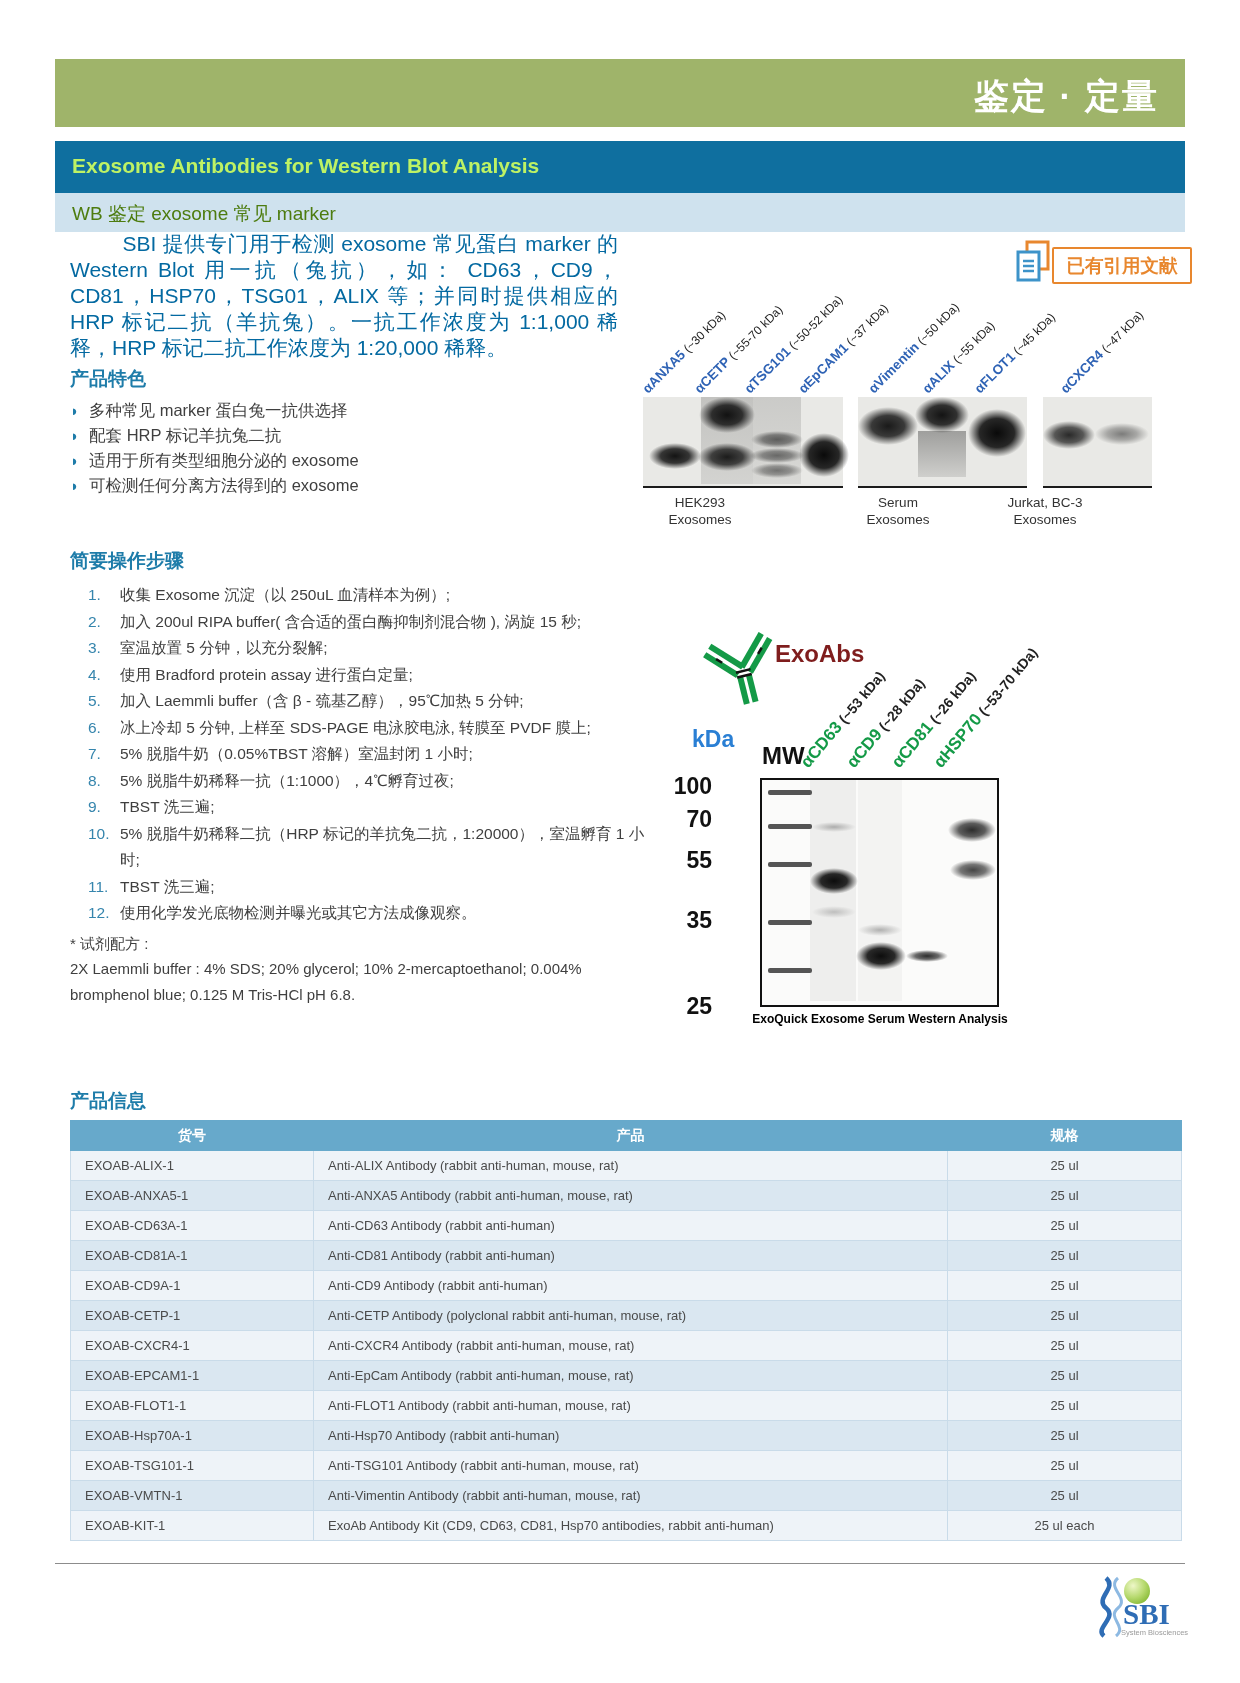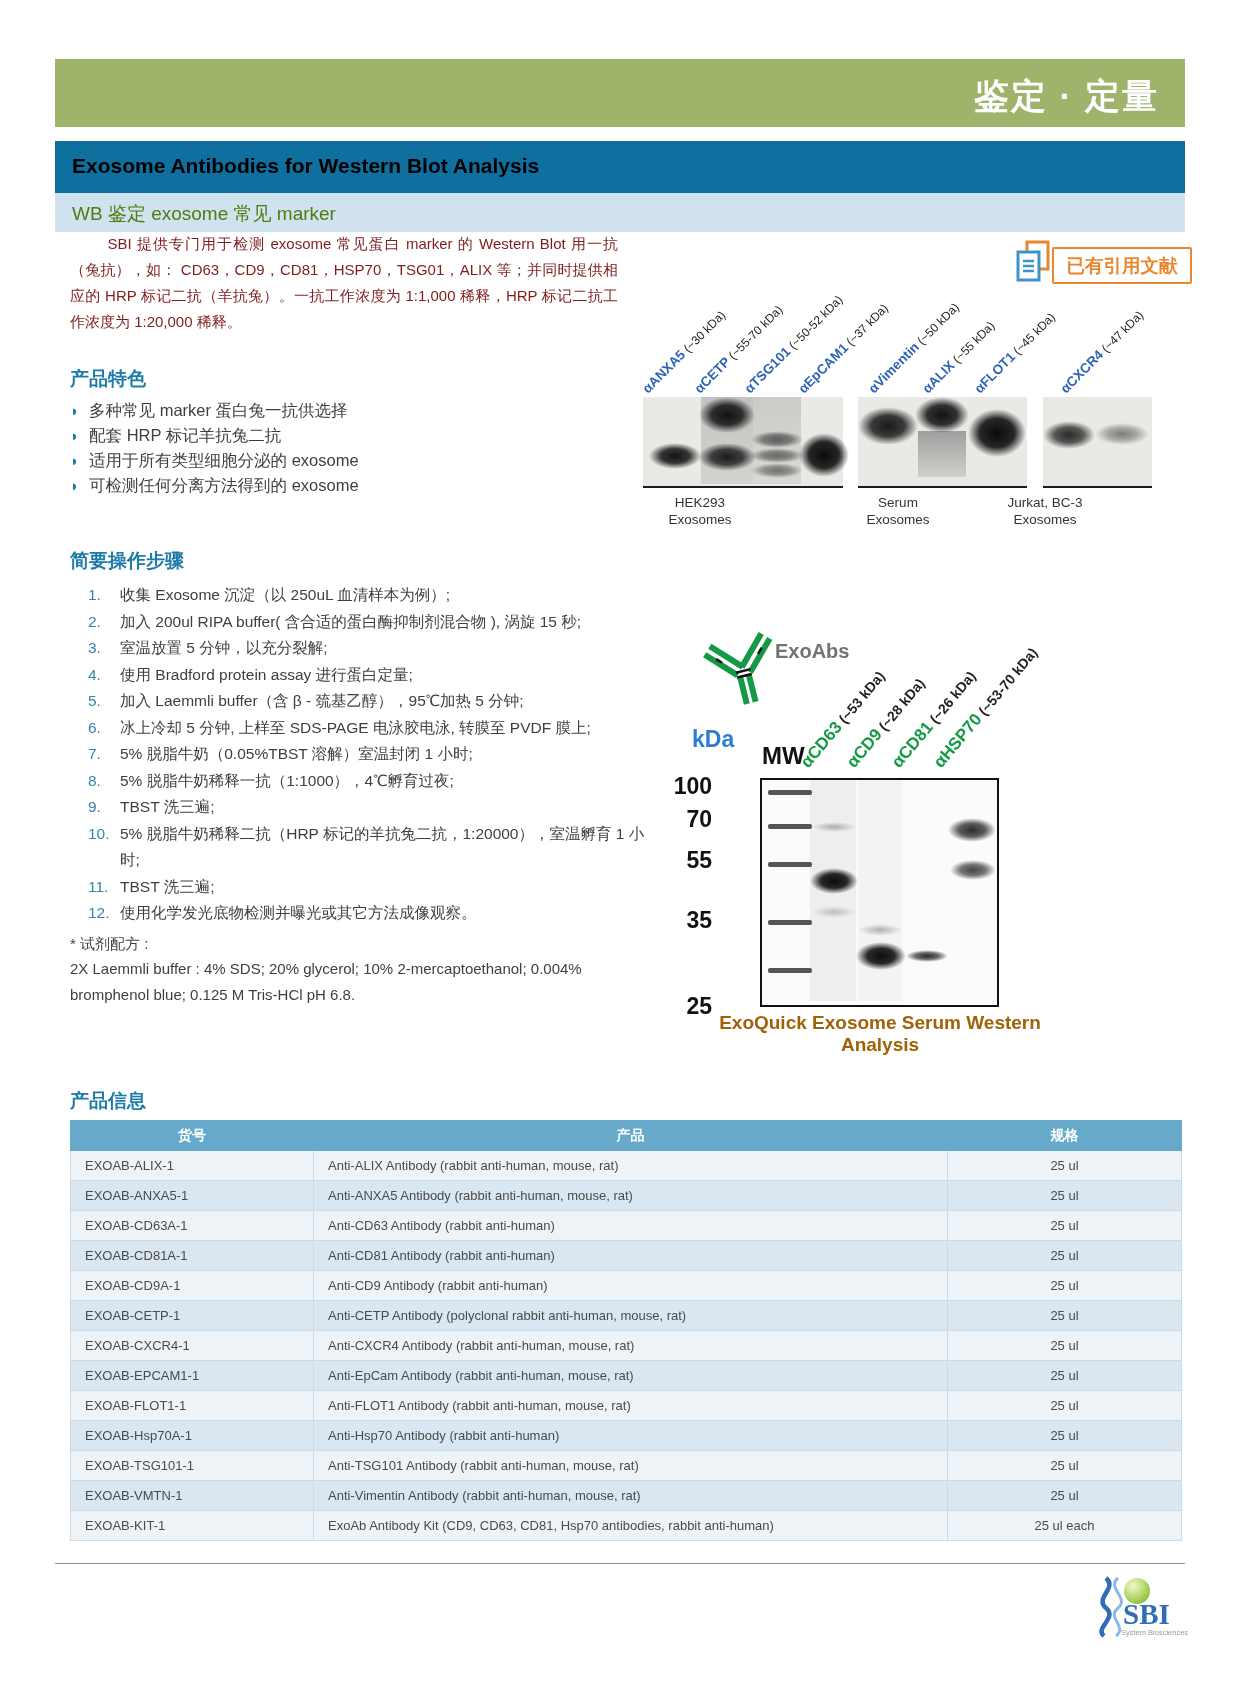--- a/index.html
+++ b/index.html
@@ -3,25 +3,25 @@
 <meta charset="utf-8">
 <style>
   html,body{margin:0;padding:0;background:#fff;}
   .page{position:relative;width:1240px;height:1683px;background:#ffffff;overflow:hidden;
         font-family:"Liberation Sans",sans-serif;color:#3f3f3f;border-radius:26px;}
   .abs{position:absolute;}
   
   .banner{left:55px;top:59px;width:1130px;height:68px;background:#9fb46a;}
   .banner-title{position:absolute;right:26px;top:14px;color:#fff;font-size:35px;font-weight:bold;letter-spacing:2px;}
   .titlebar{left:55px;top:141px;width:1130px;height:52px;background:#0f6f9f;}
-  .titlebar-text{position:absolute;left:17px;top:13px;color:#000000;font-size:21px;font-weight:bold;}
+  .titlebar-text{position:absolute;left:17px;top:13px;color:#bef264;font-size:21px;font-weight:bold;}
   .subbar{left:55px;top:193px;width:1130px;height:39px;background:#cfe2ee;}
   .subbar-text{position:absolute;left:17px;top:8px;color:#4d7c0f;font-size:19px;}
   
-  .intro{left:70px;top:231px;width:548px;font-size:15px;line-height:26px;text-align:justify;text-indent:2.5em;color:#7f1d1d;}
+  .intro{left:70px;top:231px;width:548px;font-size:21px;line-height:26px;text-align:justify;text-indent:2.5em;color:#0369a1;}
   .sec-head{font-size:19px;font-weight:bold;color:#1e7ca9;}
   .features{left:70px;top:366px;width:560px;}
   .feat-list{margin-top:10px;}
   .feat-item{display:flex;align-items:flex-start;margin-top:8px;font-size:16.5px;line-height:17px;padding:0;}
   .feat-bullet{color:#1e7ca9;font-size:15px;margin-right:10px;line-height:17px;}
   
   .protocol{left:70px;top:548px;width:578px;}
   .steps{margin-top:8px;}
   .step{display:flex;font-size:15.5px;line-height:26.5px;}
   .step-num{color:#3585ad;width:32px;flex:0 0 32px;padding-left:18px;box-sizing:content-box;}
@@ -36,27 +36,27 @@
   .rlabel .nm{color:#2f63b5;font-weight:bold;font-size:13.5px;}
   .rlabel .mw{color:#222;font-size:12px;}
   .panel{position:absolute;top:397px;height:89px;background:#e9e9e6;border-bottom:2px solid #1b1b1b;}
   .band{position:absolute;border-radius:50%;}
   .smear{position:absolute;}
   .cap{position:absolute;top:494px;text-align:center;font-size:13.5px;line-height:17px;color:#333;white-space:nowrap;}
   
   .glabel{position:absolute;white-space:nowrap;transform-origin:0 100%;transform:rotate(-50deg);height:20px;line-height:20px;}
   .glabel .nm{color:#149a47;font-weight:bold;font-size:17px;}
   .glabel .mw{color:#222;font-size:14px;font-weight:bold;}
-  .exoabs-text{color:#737373;font-size:20px;font-weight:bold;}
+  .exoabs-text{color:#7f1d1d;font-size:24px;font-weight:bold;}
   .kda{color:#2a7fd4;font-size:23px;font-weight:bold;}
   .mwlab{color:#111;font-size:24px;font-weight:bold;}
   .laddernum{position:absolute;color:#111;font-size:23px;font-weight:bold;text-align:right;width:48px;}
   .blotbox{left:760px;top:778px;width:235px;height:225px;border:2px solid #111;background:#fbfbfa;}
   .mwbar{position:absolute;background:#555;height:5px;border-radius:2px;}
-  .redcap{left:700px;top:1012px;width:360px;text-align:center;color:#a16207;font-size:19px;font-weight:bold;}
+  .redcap{left:700px;top:1012px;width:360px;text-align:center;color:#000000;font-size:12px;font-weight:bold;}
   
   .tbl-head{left:70px;top:1088px;}
   table.products{position:absolute;left:70px;top:1120px;width:1111px;border-collapse:collapse;table-layout:fixed;}
   table.products th{background:#67a9cb;color:#fff;font-size:14px;font-weight:bold;height:29px;
                     border:1px solid #67a9cb;text-align:center;padding:0;}
   table.products td{font-size:13px;color:#4a4a4a;height:29px;border:1px solid #c9dbe9;
                     padding:0 0 0 14px;overflow:hidden;white-space:nowrap;}
   table.products td.qty{text-align:center;padding:0;}
   tr.odd td{background:#eef3f8;}
   tr.even td{background:#dae7f1;}

